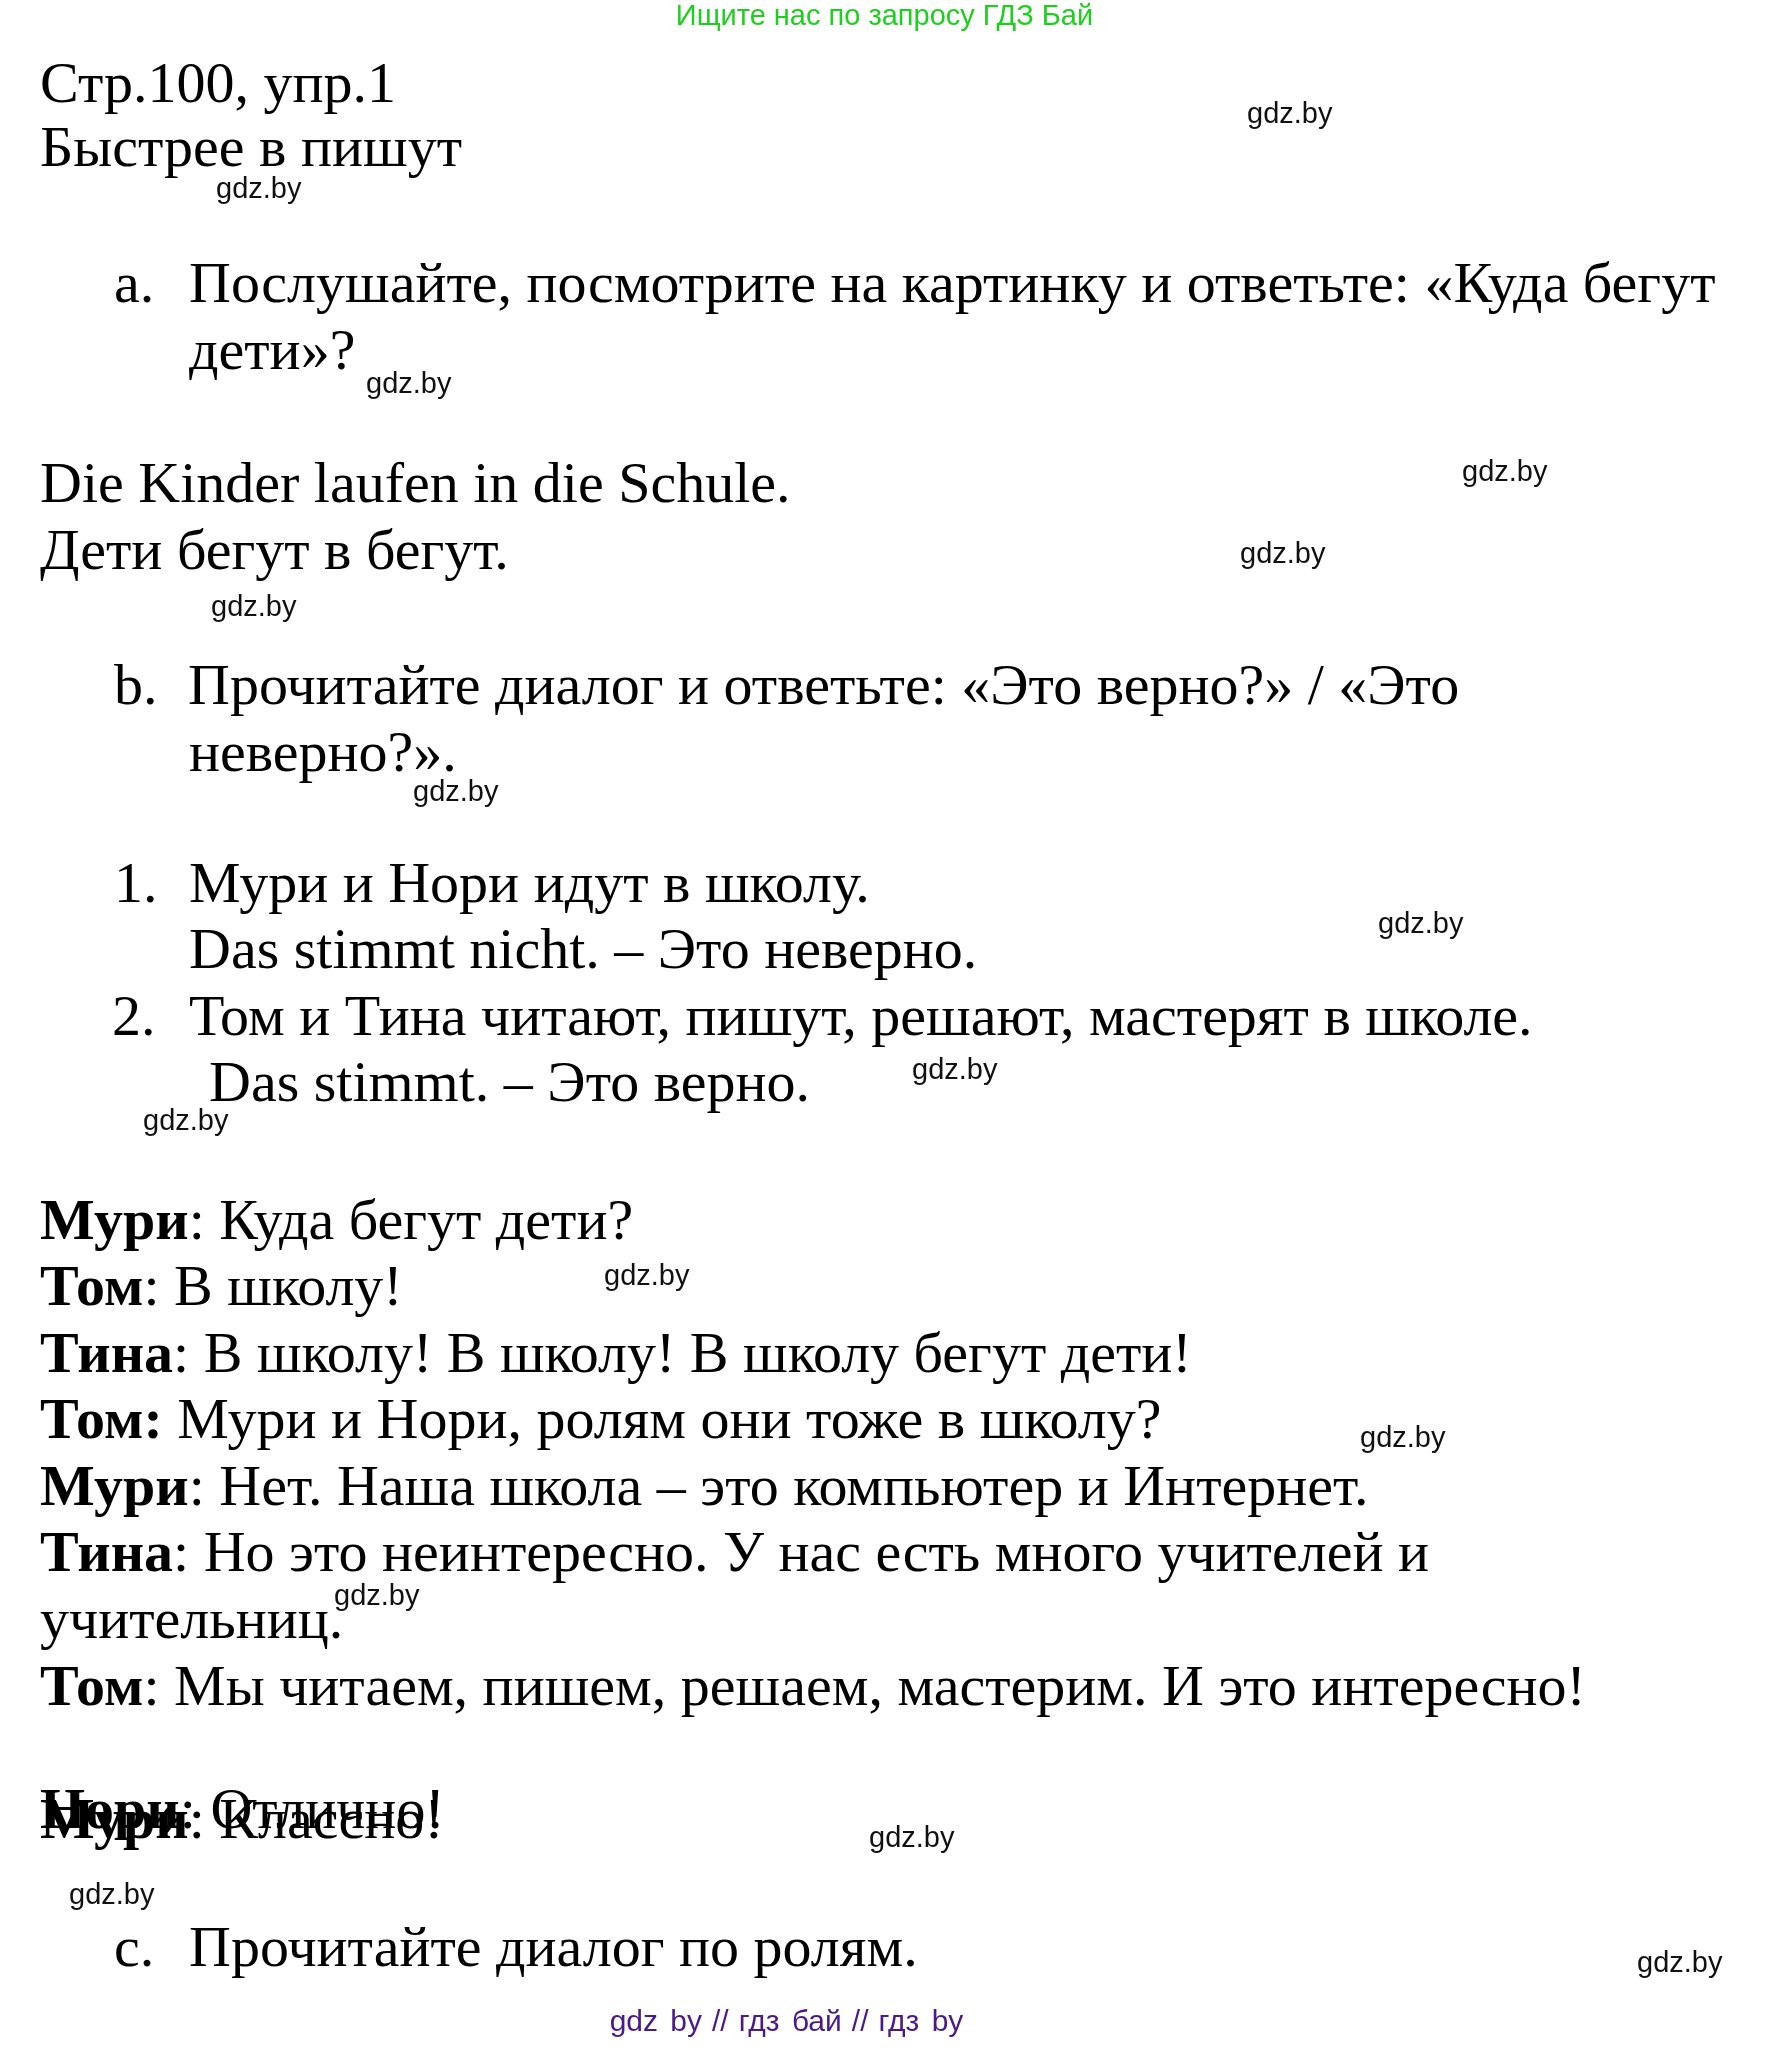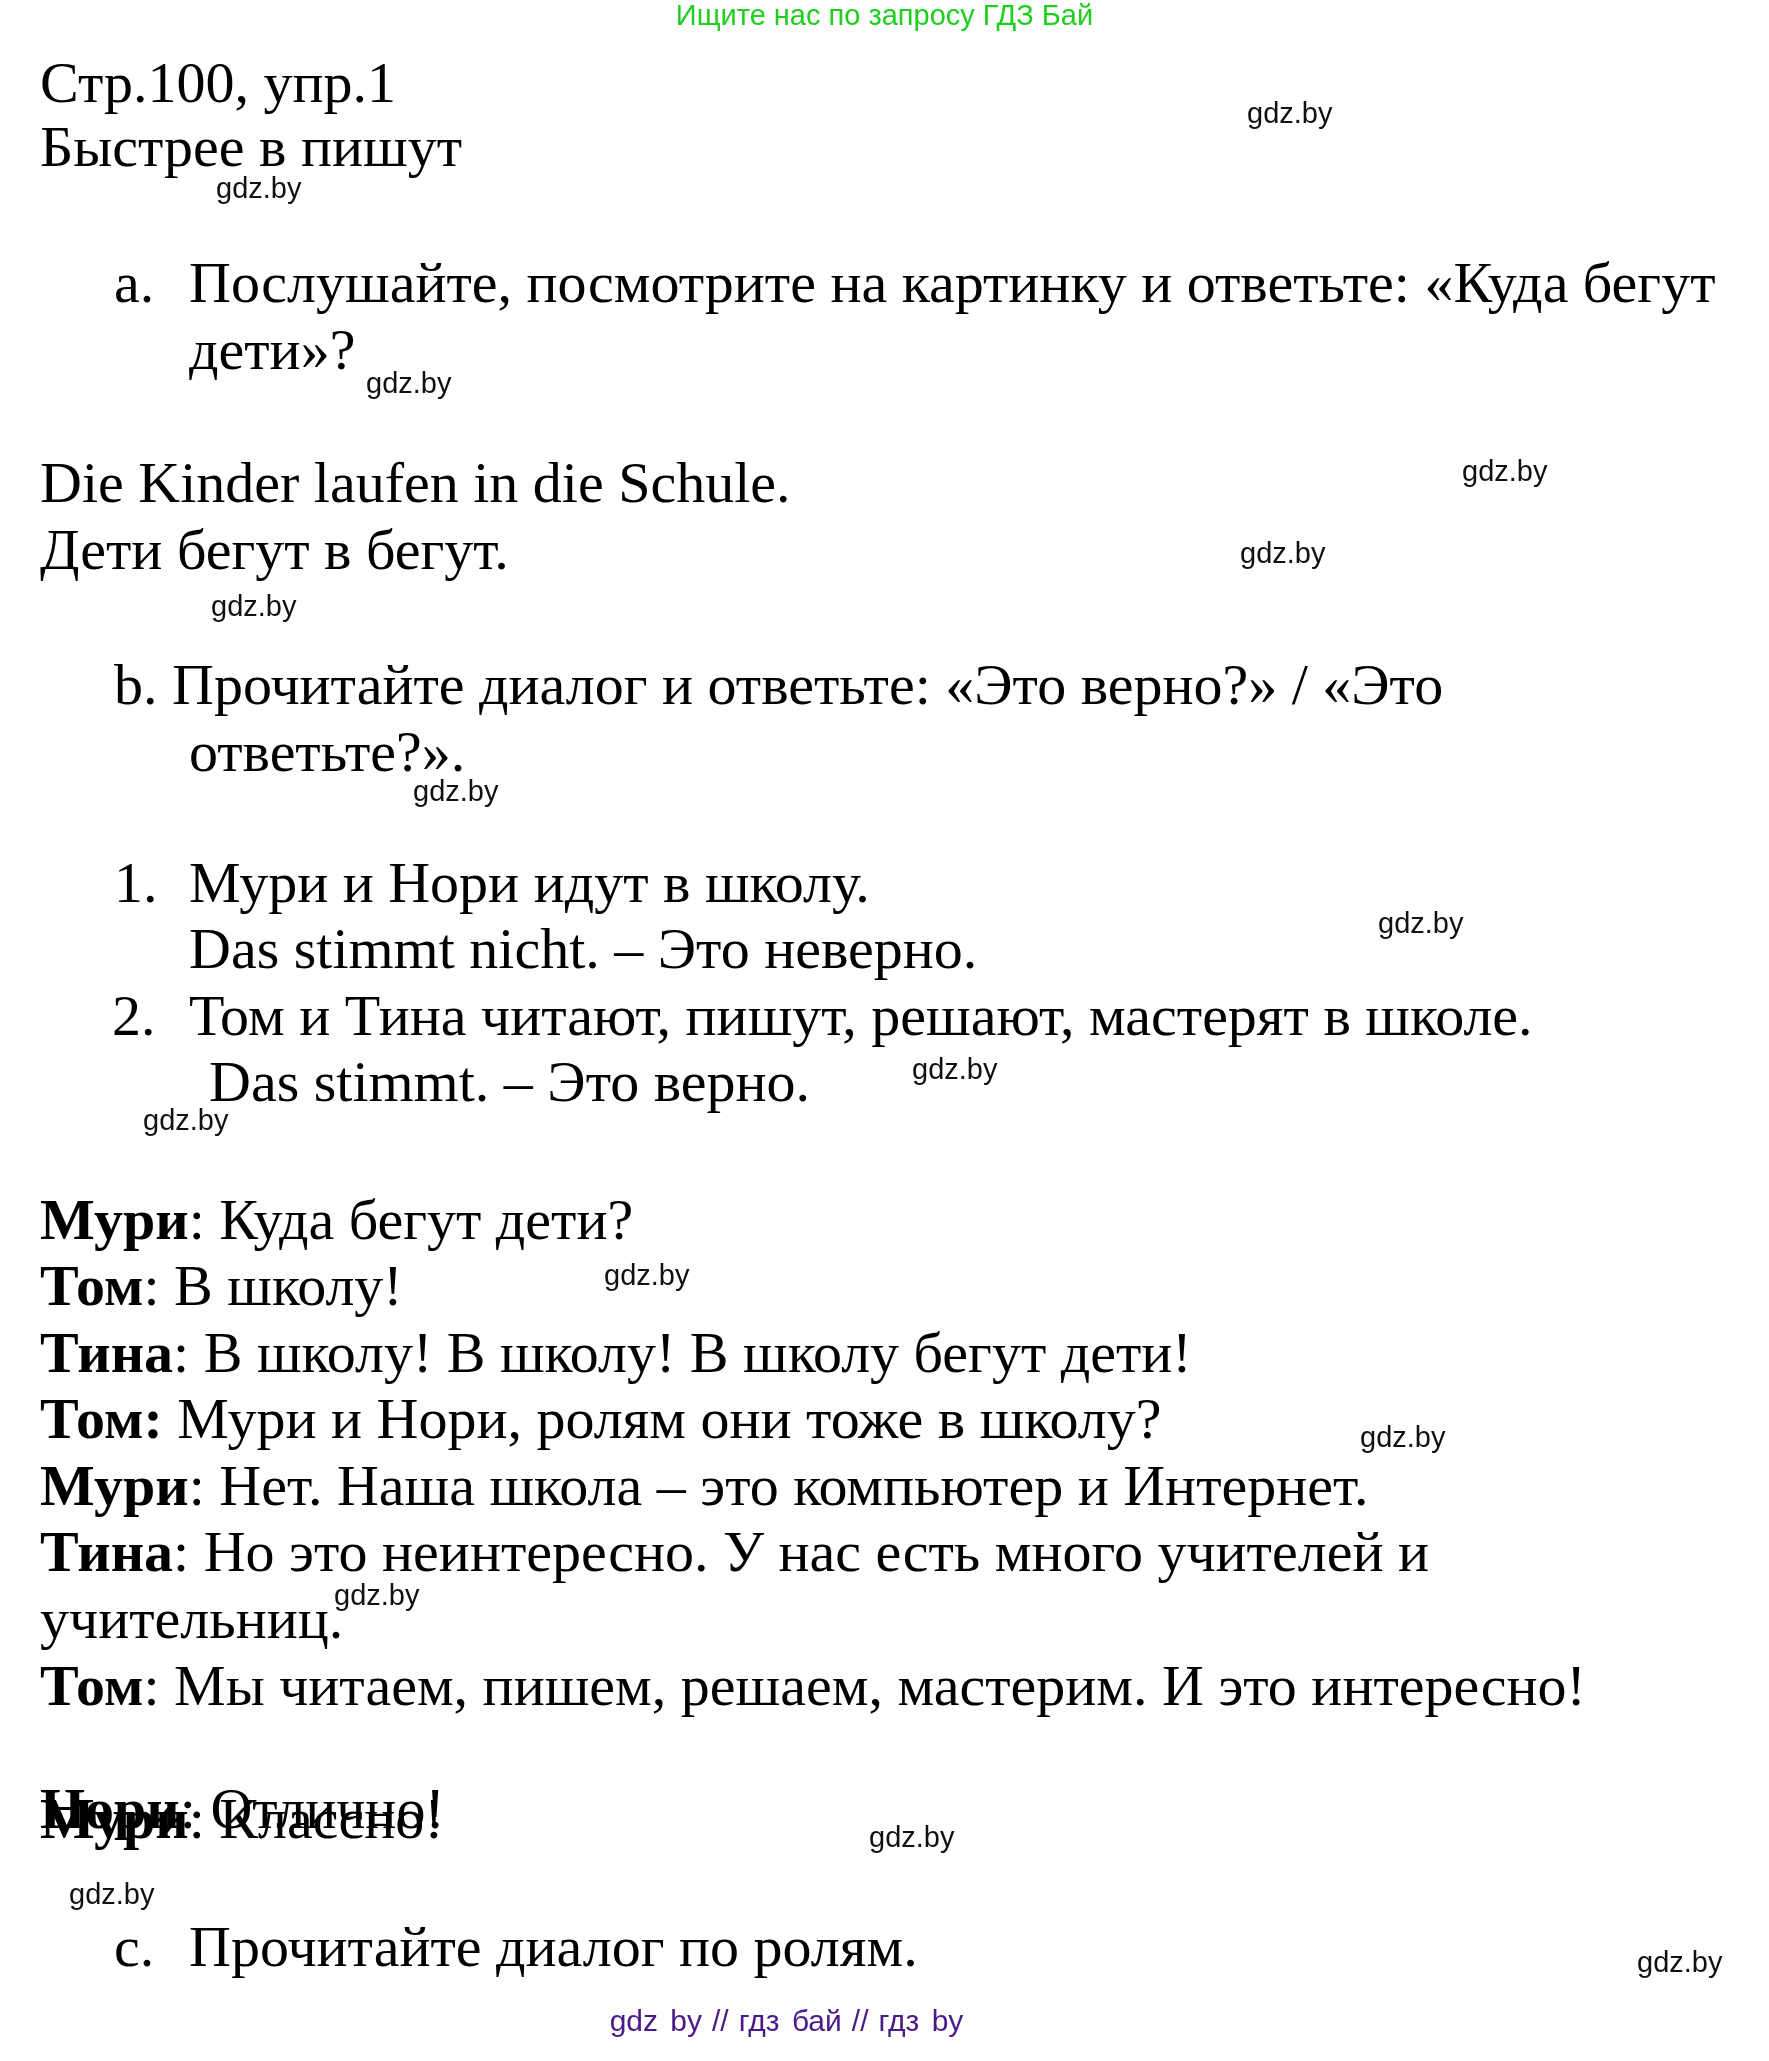--- a/index.html
+++ b/index.html
@@ -39,22 +39,22 @@
 <div class="abs title" style="top:114px;">Быстрее в пишут</div>
 
 <div class="abs line" style="left:114px; top:250px;">a.</div>
 <div class="abs line" style="left:189px; top:250px;">Послушайте, посмотрите на картинку и ответьте: «Куда бегут</div>
 <div class="abs line" style="left:189px; top:317px;">дети»?</div>
 
 <div class="abs line" style="left:40px; top:450px;">Die Kinder laufen in die Schule.</div>
 <div class="abs line" style="left:40px; top:517px;">Дети бегут в бегут.</div>
 
 <div class="abs line" style="left:114px; top:652px;">b.</div>
-<div class="abs line" style="left:172px; top:652px;">Прочитайте диалог и ответьте: «Это верно?» / «Это</div>
-<div class="abs line" style="left:189px; top:719px;">ответьте?».</div>
+<div class="abs line" style="left:188px; top:652px;">Прочитайте диалог и ответьте: «Это верно?» / «Это</div>
+<div class="abs line" style="left:189px; top:719px;">неверно?».</div>
 
 <div class="abs line" style="left:114px; top:850px;">1.</div>
 <div class="abs line" style="left:189px; top:850px;">Мури и Нори идут в школу.</div>
 <div class="abs line" style="left:189px; top:916px;">Das stimmt nicht. – Это неверно.</div>
 <div class="abs line" style="left:112px; top:983px;">2.</div>
 <div class="abs line" style="left:189px; top:983px;">Том и Тина читают, пишут, решают, мастерят в школе.</div>
 <div class="abs line" style="left:189px; top:1049px;margin-left:20px;">Das stimmt. – Это верно.</div>
 
 <div class="abs line" style="left:40px; top:1187px;">
   <span class="speaker">Мури</span><span>:</span><span> Куда бегут дети?</span>

